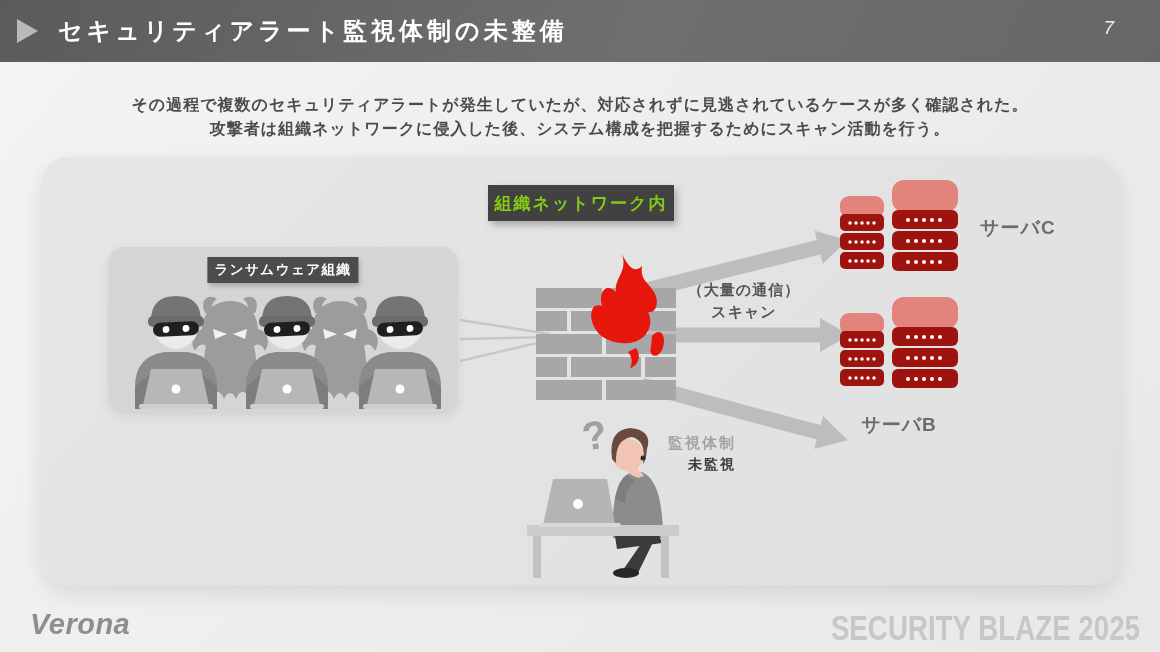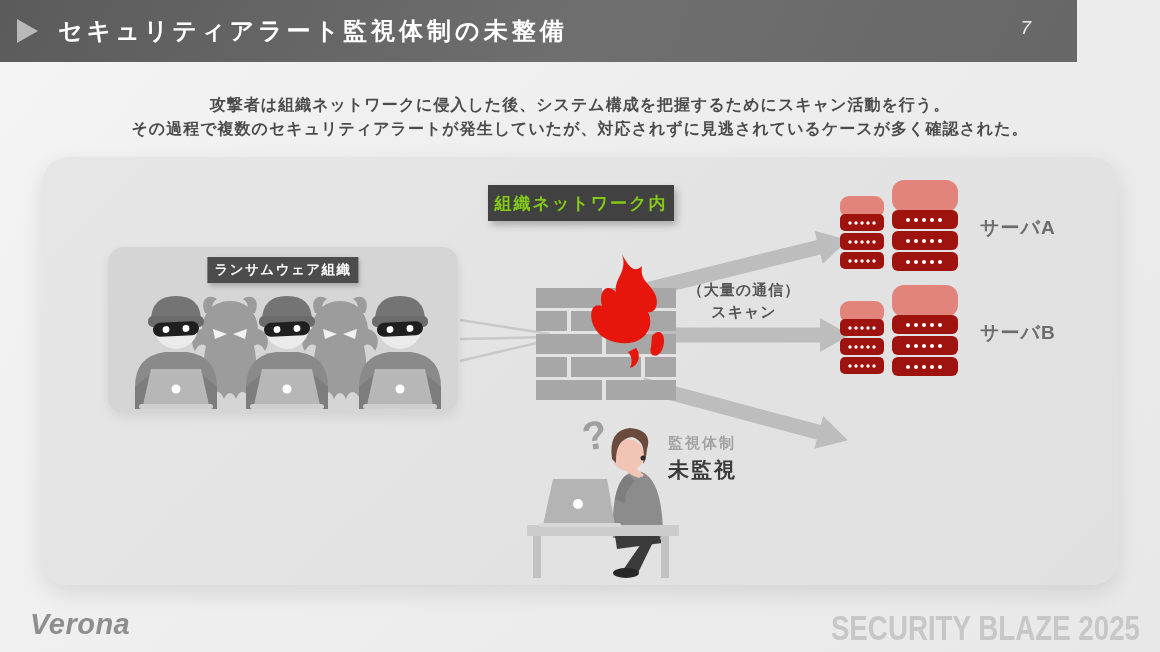--- a/index.html
+++ b/index.html
@@ -6,21 +6,21 @@
   html,body { background:#ffffff; }
   body { font-family:"Liberation Sans", sans-serif; }
 
   .slide {
     position:relative; width:1160px; height:652px; overflow:hidden;
     background:linear-gradient(130deg,#f4f4f4 0%, #eeeeee 45%, #e8e8e8 100%);
   }
 
   
   .header {
-    position:absolute; top:0; left:0; width:1077px; height:62px;
+    position:absolute; top:0; left:0; width:1160px; height:62px;
     background:linear-gradient(115deg,#5b5b5b 0%, #6f6f6f 55%, #676767 100%);
     display:flex; align-items:center;
   }
   .title-marker {
     width:0; height:0; margin-left:17px;
     border-left:21px solid #b9b9b9;
     border-top:12px solid transparent; border-bottom:12px solid transparent;
   }
   .header-title { color:#ffffff; font-size:24px; font-weight:bold; letter-spacing:4px; margin-left:20px; }
   .page-number { position:absolute; right:46px; top:17px; color:#eeeeee; font-size:19px; font-style:italic; }
@@ -62,29 +62,29 @@
 
   .arrows-svg { left:0; top:0; width:1076px; height:428px; pointer-events:none; }
 
   .firewall { left:494px; top:95px; width:155px; height:158px; }
 
   .scan-label { left:612px; top:122px; width:180px; text-align:center;
                 color:#545454; font-size:15px; font-weight:bold; line-height:22px; letter-spacing:1px; }
 
   .server-row { left:796px; display:flex; align-items:center; gap:20px; }
   .server-row-a { top:23px; }
-  .server-row-b { top:128px; }
+  .server-row-b { top:140px;flex-direction:column; }
   .server-row-c { top:237px; }
   .server-label { color:#6c6c6c; font-size:19px; font-weight:bold; letter-spacing:1px; white-space:nowrap; }
 
   .person { left:473px; top:246px; width:180px; height:178px; }
 
-  .monitor-text { left:626px; top:277px; }
+  .monitor-text { left:626px; top:277px;text-align:right; }
   .monitor-caption { color:#a3a3a3; font-size:15px; font-weight:bold; letter-spacing:2px; }
-  .monitor-status  { color:#3a3a3a; font-size:21px; font-weight:bold; letter-spacing:2px; margin-top:3px; }
+  .monitor-status  { color:#3a3a3a; font-size:14px; font-weight:bold; letter-spacing:2px; margin-top:3px; }
 
   
   .logo { position:absolute; left:30px; bottom:11px; color:#8e8e8e;
           font-size:29px; font-weight:bold; font-style:italic; letter-spacing:0.5px; }
   .event { position:absolute; right:20px; bottom:4px; color:#c7c7c7;
            font-size:33px; font-weight:bold; letter-spacing:0px; white-space:nowrap;
            transform:scale(0.84,1.04); transform-origin:right bottom; }
 </style>
 </head>
 <body>
@@ -168,22 +168,22 @@
 
 <div class="slide">
 
   <div class="header">
     <div class="title-marker"></div>
     <div class="header-title">セキュリティアラート監視体制の未整備</div>
     <div class="page-number">7</div>
   </div>
 
   <div class="intro">
+    <div>その過程で複数のセキュリティアラートが発生していたが、対応されずに見逃されているケースが多く確認された。</div>
     <div>攻撃者は組織ネットワークに侵入した後、システム構成を把握するためにスキャン活動を行う。</div>
-    <div>その過程で複数のセキュリティアラートが発生していたが、対応されずに見逃されているケースが多く確認された。</div>
   </div>
 
   <div class="diagram">
 
     <svg class="arrows-svg" viewBox="0 0 1076 428">
       <g stroke="#c8c8c8" stroke-width="2.5">
         <line x1="418" y1="163" x2="508" y2="177"></line>
         <line x1="418" y1="182" x2="508" y2="180"></line>
         <line x1="418" y1="204" x2="508" y2="183"></line>
       </g>
@@ -247,21 +247,21 @@
 
     <div class="scan-label">
       <div>（大量の通信）</div>
       <div>スキャン</div>
     </div>
 
     <div class="server-row server-row-a">
       <svg width="122" height="95">
           <use href="#sym-servers"></use>
         </svg>
-      <div class="server-label">サーバA</div>
+      <div class="server-label">サーバC</div>
     </div>
     <div class="server-row server-row-b">
       <svg width="122" height="95">
           <use href="#sym-servers"></use>
         </svg>
       <div class="server-label">サーバB</div>
     </div>
 
     <svg class="person" viewBox="0 0 180 178">
       <text x="70" y="48" font-size="40" font-weight="bold" fill="#a0a0a0" transform="rotate(-10 70 48)">?</text>

